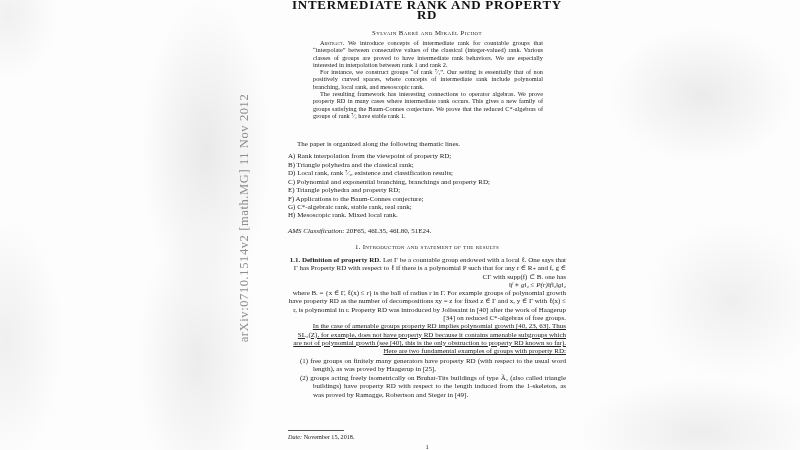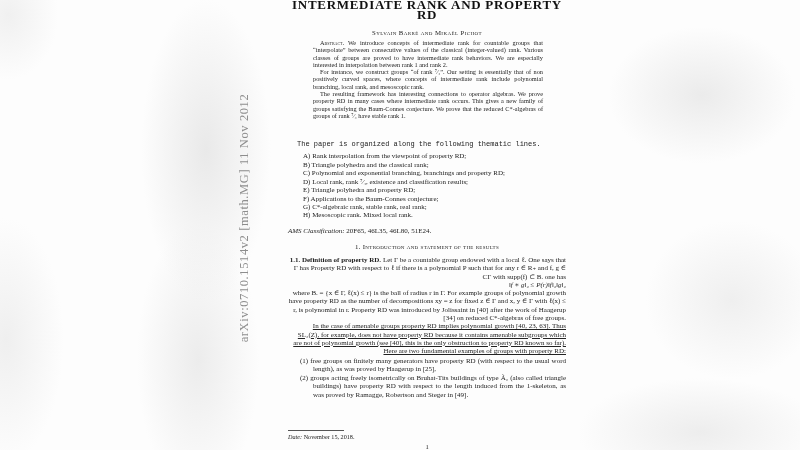--- a/index.html
+++ b/index.html
@@ -27,22 +27,22 @@
     text-align:center;white-space:nowrap;
   }
   .sheet{position:absolute;left:288px;top:0;width:278px;height:450px;}
   .hdr{position:absolute;top:0;left:0;right:0;text-align:center;}
   .title{font-size:13px;font-weight:bold;letter-spacing:0.7px;color:#111;line-height:10px;}
   .authors{margin-top:9px;font-size:6.8px;letter-spacing:0.4px;font-variant-caps:small-caps;}
   .abs{position:absolute;top:39px;left:25px;width:230px;font-size:6.3px;line-height:7.3px;text-align:justify;}
   .abs p{margin:0;text-indent:7px;}
   .sc{font-variant-caps:small-caps;}
   .outline{position:absolute;top:140px;left:0;width:278px;font-size:7px;line-height:8.3px;}
-  .outline .intro{margin:0 0 4px 0;text-indent:9px;text-align:justify;font-family:Liberation Mono, monospace;}
-  .outline-list div{margin-left:15px;padding-left:12px;text-indent:-12px;line-height:8.45px;}
+  .outline .intro{margin:0 0 4px 0;text-indent:9px;text-align:justify;}
+  .outline-list div{padding-left:12px;text-indent:-12px;line-height:8.45px;}
   .ams{position:absolute;top:227px;left:0;width:278px;font-size:7px;}
   .ams .lbl{font-style:italic;}
   .sec-head{position:absolute;top:243px;left:0;width:278px;text-align:center;
     font-size:6.9px;font-variant-caps:small-caps;letter-spacing:0.3px;}
   .body-block{position:absolute;top:256px;left:0;width:278px;font-size:7px;line-height:8.3px;text-align:justify;}
   .body-block p{margin:0;text-align:right;}
   .p-indent{text-indent:8px;text-decoration:underline;}
   .lead-bold{font-weight:bold;}
   .formula{text-align:center;font-style:italic;margin:4px 0 3px 0;text-indent:0;}
   .examples div{margin-left:12px;padding-left:13px;text-indent:-13px;margin-top:1px;}
@@ -70,22 +70,22 @@
     <p>For instance, we construct groups “of rank ⁷⁄₄”. Our setting is essentially that of non positively curved spaces, where concepts of intermediate rank include polynomial branching, local rank, and mesoscopic rank.</p>
     <p>The resulting framework has interesting connections to operator algebras. We prove property RD in many cases where intermediate rank occurs. This gives a new family of groups satisfying the Baum-Connes conjecture. We prove that the reduced C*-algebras of groups of rank ⁷⁄₄ have stable rank 1.</p>
   </div>
 
   <div class="outline">
     <p class="intro">The paper is organized along the following thematic lines.</p>
     <div class="outline-list">
 
     <div>A) Rank interpolation from the viewpoint of property RD;</div>
         <div>B) Triangle polyhedra and the classical rank;</div>
+        <div>D) Local rank, rank ⁷⁄₄, existence and classification results;</div>
         <div>C) Polynomial and exponential branching, branchings and property RD;</div>
-        <div>D) Local rank, rank ⁷⁄₄, existence and classification results;</div>
         <div>E) Triangle polyhedra and property RD;</div>
         <div>F) Applications to the Baum-Connes conjecture;</div>
         <div>G) C*-algebraic rank, stable rank, real rank;</div>
         <div>H) Mesoscopic rank. Mixed local rank.</div>
       </div>
   </div>
 
   <div class="ams">
     <span class="lbl">AMS Classification:</span><span> 20F65, 46L35, 46L80, 51E24.</span>
   </div>

